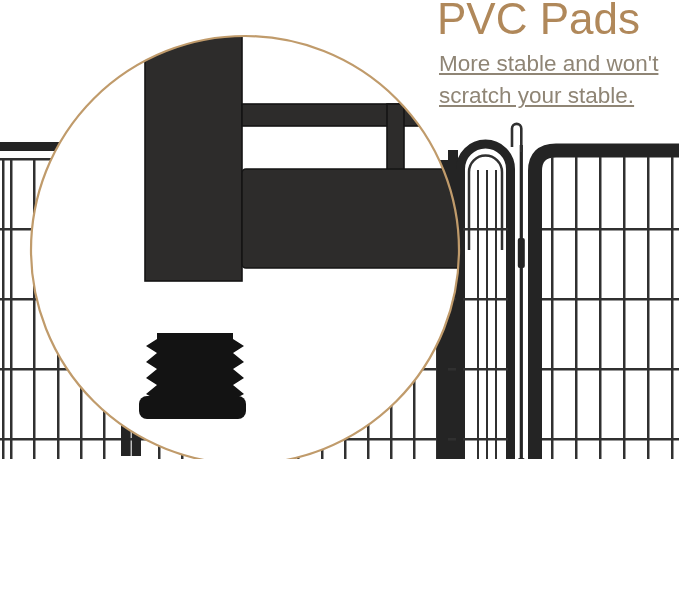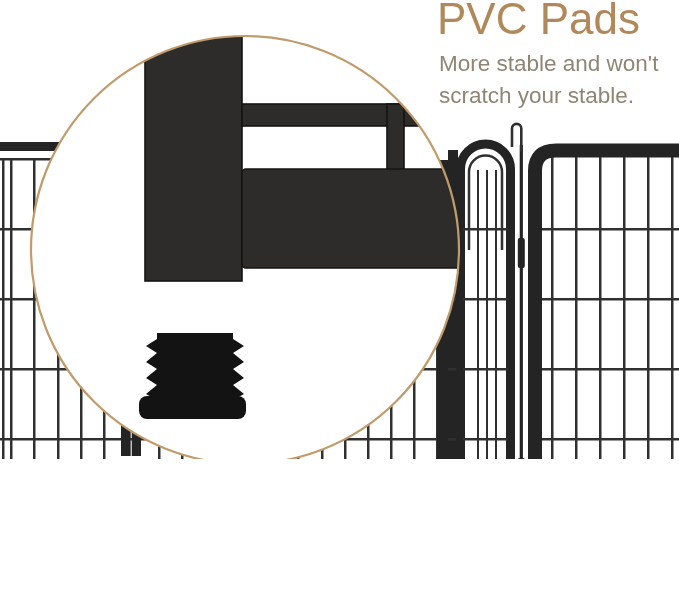--- a/index.html
+++ b/index.html
@@ -34,20 +34,21 @@
     position:absolute;left:437px;top:-4px;width:240px;
     color:var(--accent);
     font-size:44px;line-height:46px;font-weight:400;
     letter-spacing:0px;white-space:nowrap;
   }
   .subtitle{
     position:absolute;left:439px;top:48px;width:238px;
     color:var(--subtitle);
     font-size:22.5px;line-height:32px;font-weight:400;
     white-space:nowrap;
+    text-decoration:underline;
   }
 </style>
 </head>
 <body>
 
 <div class="stage">
 
   <svg class="scene" width="679" height="616" viewBox="0 0 679 616">
     <defs>
       <clipPath id="magClip">

